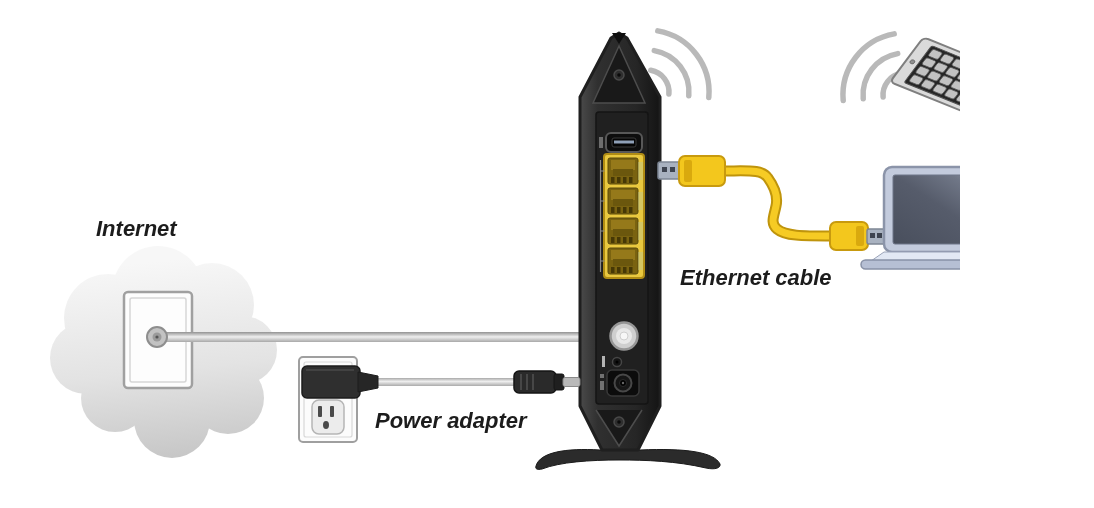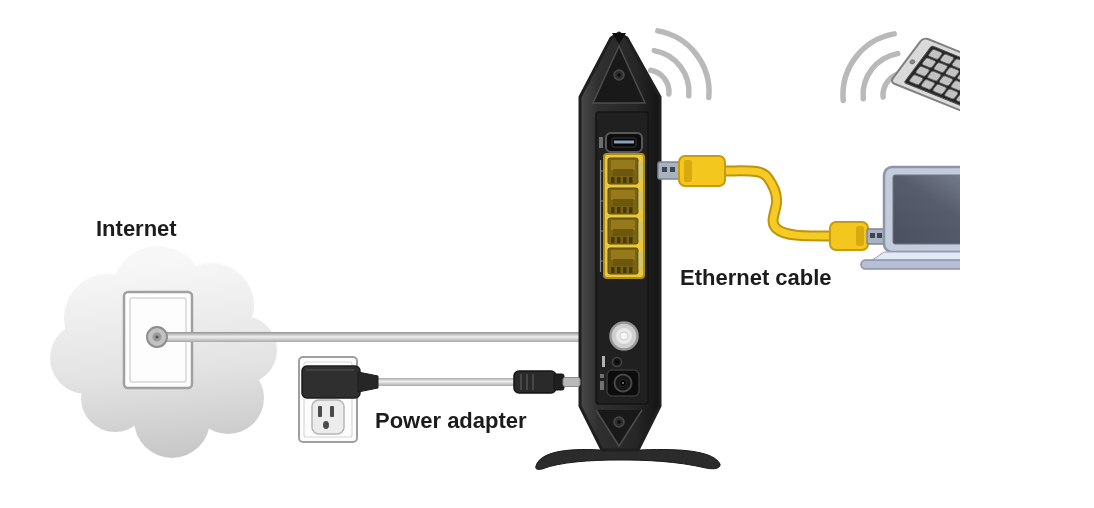--- a/index.html
+++ b/index.html
@@ -1,17 +1,17 @@
 <!DOCTYPE html>
 <html><head>
 <meta charset="utf-8">
 <style>
   html,body{margin:0;padding:0;background:#ffffff;}
   .stage{position:relative;width:960px;height:508px;background:#ffffff;overflow:hidden;
-         font-family:"Liberation Sans",sans-serif;}
+         font-family:"Liberation Sans",sans-serif;font-style:italic;}
   svg{display:block;}
   text.diagram-label{font-family:"Liberation Sans",sans-serif;font-weight:bold;font-size:22px;fill:#1c1c1c;}
 </style>
 </head>
 <body>
 
 <div class="stage">
 <svg width="1094" height="508" viewBox="0 0 1094 508" xmlns="http://www.w3.org/2000/svg">
   <defs>
     <linearGradient id="cloudG" gradientUnits="userSpaceOnUse" x1="150" y1="262" x2="170" y2="460">

